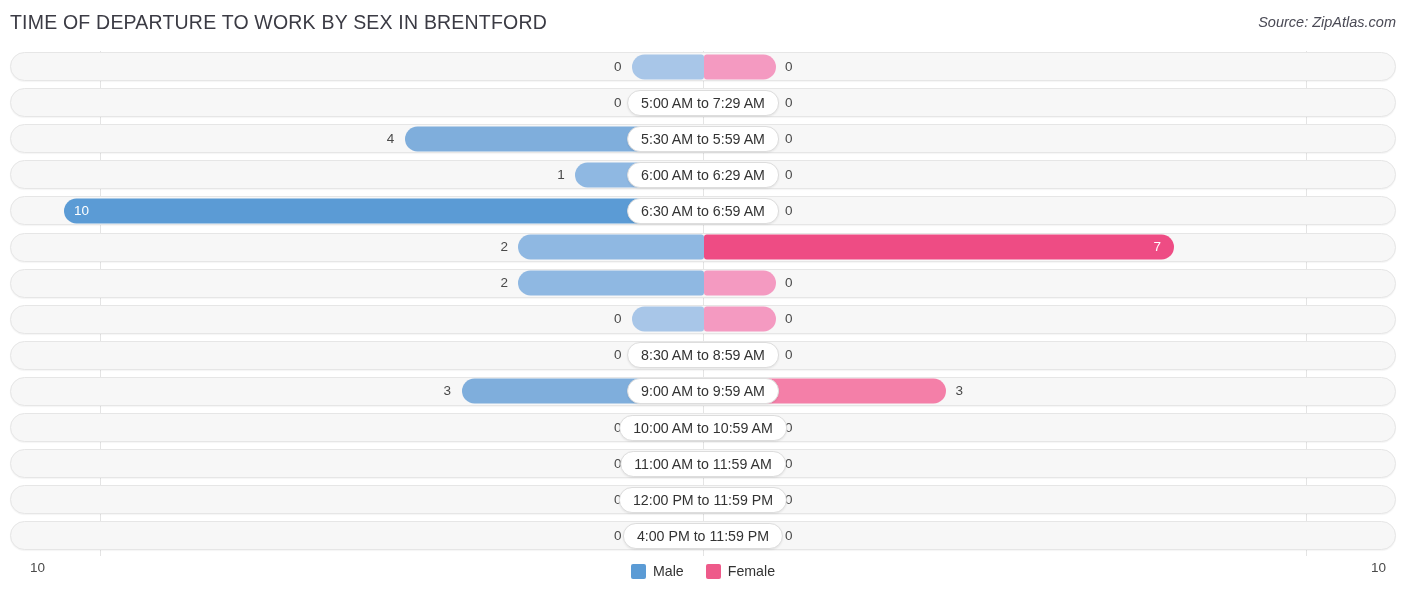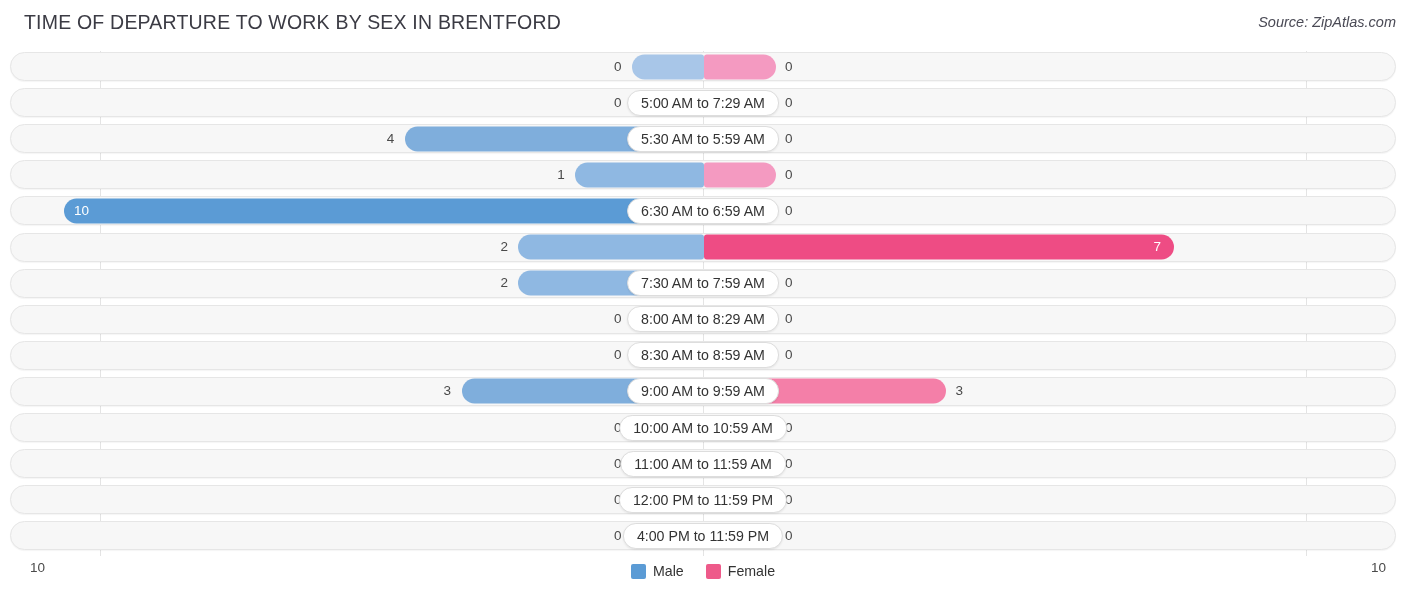--- a/index.html
+++ b/index.html
@@ -17,21 +17,21 @@
   }
 
   
   .header {
     position: absolute;
     top: 0; left: 0; right: 0;
     height: 44px;
   }
   .chart-title {
     position: absolute;
-    left: 24px;
+    left: 10px;
     top: 11px;
     font-size: 19.5px;
     letter-spacing: 0.2px;
     color: #3b3b44;
     font-weight: 400;
     white-space: nowrap;
   }
   .source {
     position: absolute;
     right: 10px;
@@ -220,20 +220,21 @@
           <div class="val" style="left: 774px;">0</div>
           <div class="cat-pill">5:30 AM to 5:59 AM</div>
         </div>
       </div>
       <div class="row" style="top: 109.3px; height: 29px; background: rgb(247, 247, 247); border-color: rgb(230, 230, 230);">
         <div class="row-inner">
           <div class="bar male" style="left: 564.2px; width: 128.8px; background: rgb(143, 184, 226);"></div>
           <div class="bar female" style="left: 693px; width: 72px; background: rgb(244, 154, 193);"></div>
           <div class="val" style="left: 546.2px;">1</div>
           <div class="val" style="left: 774px;">0</div>
+          <div class="cat-pill">6:00 AM to 6:29 AM</div>
         </div>
       </div>
       <div class="row" style="top: 145.4px; height: 29px; background: rgb(247, 247, 247); border-color: rgb(230, 230, 230);">
         <div class="row-inner">
           <div class="bar male" style="left: 53px; width: 640px; background: rgb(91, 155, 213);"></div>
           <div class="bar female" style="left: 693px; width: 72px; background: rgb(244, 154, 193);"></div>
           <div class="val inside" style="left: 63px;">10</div>
           <div class="val" style="left: 774px;">0</div>
           <div class="cat-pill">6:30 AM to 6:59 AM</div>
         </div>
@@ -245,30 +246,28 @@
           <div class="val" style="left: 489.4px;">2</div>
           <div class="val inside" style="left: 1142.6px;">7</div>
         </div>
       </div>
       <div class="row" style="top: 217.6px; height: 29px; background: rgb(247, 247, 247); border-color: rgb(230, 230, 230);">
         <div class="row-inner">
           <div class="bar male" style="left: 507.4px; width: 185.6px; background: rgb(143, 184, 226);"></div>
           <div class="bar female" style="left: 693px; width: 72px; background: rgb(244, 154, 193);"></div>
           <div class="val" style="left: 489.4px;">2</div>
           <div class="val" style="left: 774px;">0</div>
-          <div class="cat-pill">7:30 AM to 7:59 AM</div>
         </div>
       </div>
       <div class="row" style="top: 253.7px; height: 29px; background: rgb(247, 247, 247); border-color: rgb(230, 230, 230);">
         <div class="row-inner">
           <div class="bar male" style="left: 621px; width: 72px; background: rgb(168, 198, 232);"></div>
           <div class="bar female" style="left: 693px; width: 72px; background: rgb(244, 154, 193);"></div>
           <div class="val" style="left: 603px;">0</div>
           <div class="val" style="left: 774px;">0</div>
-          <div class="cat-pill">8:00 AM to 8:29 AM</div>
         </div>
       </div>
       <div class="row" style="top: 289.8px; height: 29px; background: rgb(247, 247, 247); border-color: rgb(230, 230, 230);">
         <div class="row-inner">
           <div class="bar male" style="left: 621px; width: 72px; background: rgb(168, 198, 232);"></div>
           <div class="bar female" style="left: 693px; width: 72px; background: rgb(244, 154, 193);"></div>
           <div class="val" style="left: 603px;">0</div>
           <div class="val" style="left: 774px;">0</div>
           <div class="cat-pill">8:30 AM to 8:59 AM</div>
         </div>

